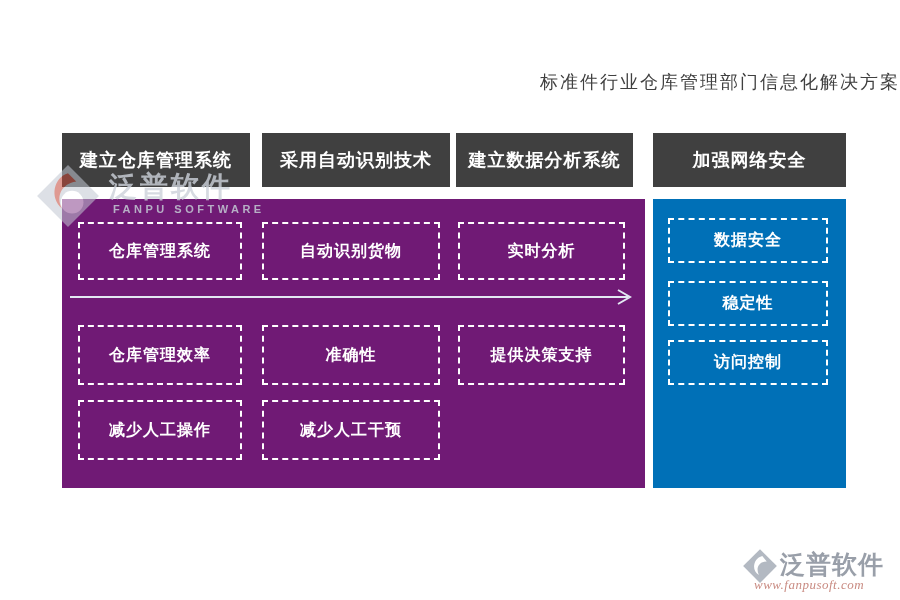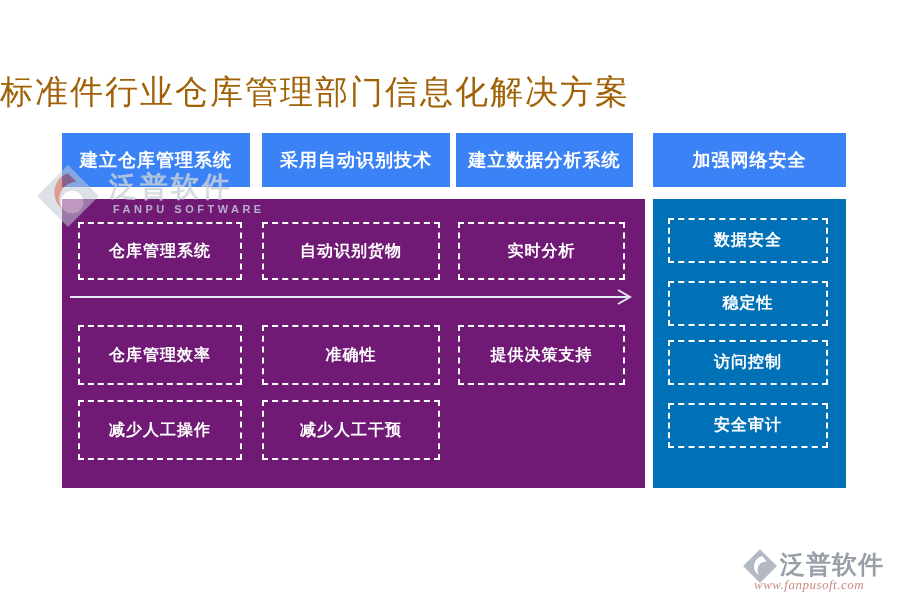--- a/index.html
+++ b/index.html
@@ -1,23 +1,23 @@
 <!DOCTYPE html>
 <html><head>
 <meta charset="utf-8">
 <style>
   html,body{margin:0;padding:0;background:#ffffff;}
   .stage{position:relative;width:900px;height:600px;background:#ffffff;overflow:hidden;
          font-family:"Liberation Sans", sans-serif;}
 
-  .title{position:absolute;left:0;top:70px;width:100%;text-align:left;
-         font-family:"Liberation Serif", serif;font-weight:500;font-size:33px;
-         letter-spacing:2px;color:#a16207;}
+  .title{position:absolute;left:0;top:70px;width:100%;text-align:right;
+         font-family:"Liberation Serif", serif;font-weight:500;font-size:18px;
+         letter-spacing:2px;color:#404040;}
 
-  .hdr{position:absolute;top:133px;height:54px;background:#3b82f6;color:#ffffff;
+  .hdr{position:absolute;top:133px;height:54px;background:#404040;color:#ffffff;
        display:flex;align-items:center;justify-content:center;
        font-size:18px;font-weight:bold;letter-spacing:1px;}
   .h1{left:62px;width:188px;}
   .h2{left:262px;width:188px;}
   .h3{left:456px;width:177px;}
   .h4{left:653px;width:193px;}
 
   .main-panel{position:absolute;left:62px;top:199px;width:583px;height:289px;background:#701a75;}
   .right-panel{position:absolute;left:653px;top:199px;width:193px;height:289px;background:#0070b7;}
 
@@ -82,21 +82,20 @@
     <div class="dash r2 c3">提供决策支持</div>
 
     <div class="dash r3 c1">减少人工操作</div>
     <div class="dash r3 c2">减少人工干预</div>
   </div>
 
   <div class="right-panel">
     <div class="dash rp rp1">数据安全</div>
     <div class="dash rp rp2">稳定性</div>
     <div class="dash rp rp3">访问控制</div>
-    <div class="dash rp rp4">安全审计</div>
   </div>
 
   <div class="wm">
     <svg class="wm-mark" viewBox="0 0 64 64">
       <path d="M32 2 L62 32 L32 62 L2 32 Z" fill="#c2c8d2"></path>
       <path d="M32 10 C18 14 14 34 26 44 C20 32 26 20 40 18 Z" fill="#c6493a"></path>
       <circle cx="36" cy="38" r="11" fill="#ffffff"></circle>
     </svg>
     <div class="wm-brand">泛普软件</div>
     <div class="wm-sub">FANPU SOFTWARE</div>

